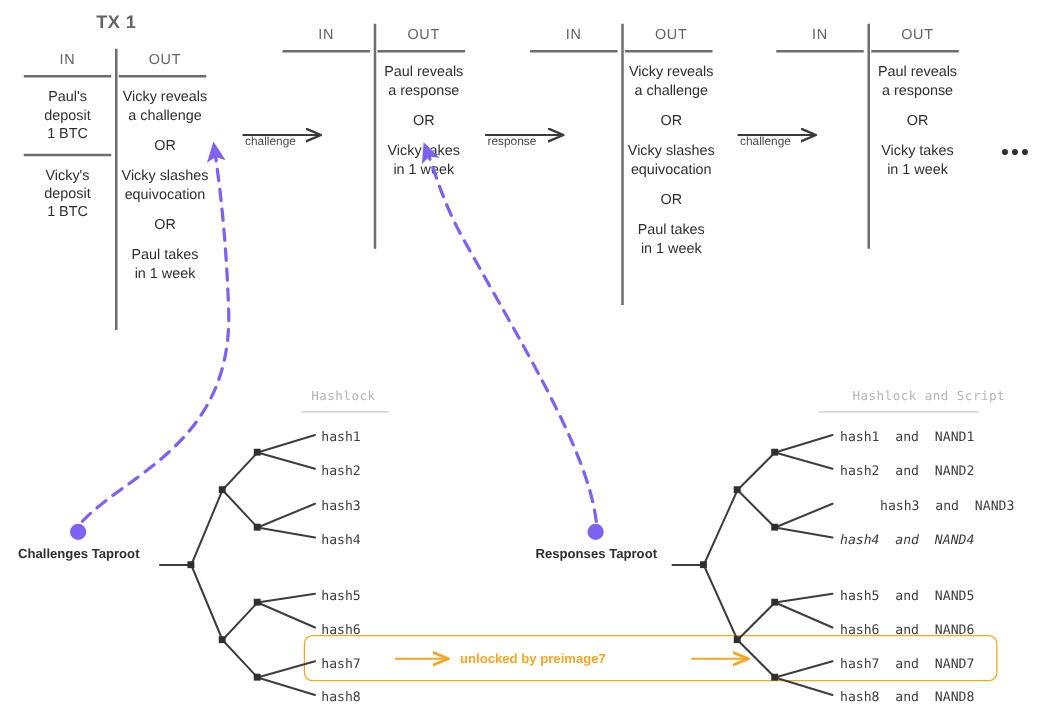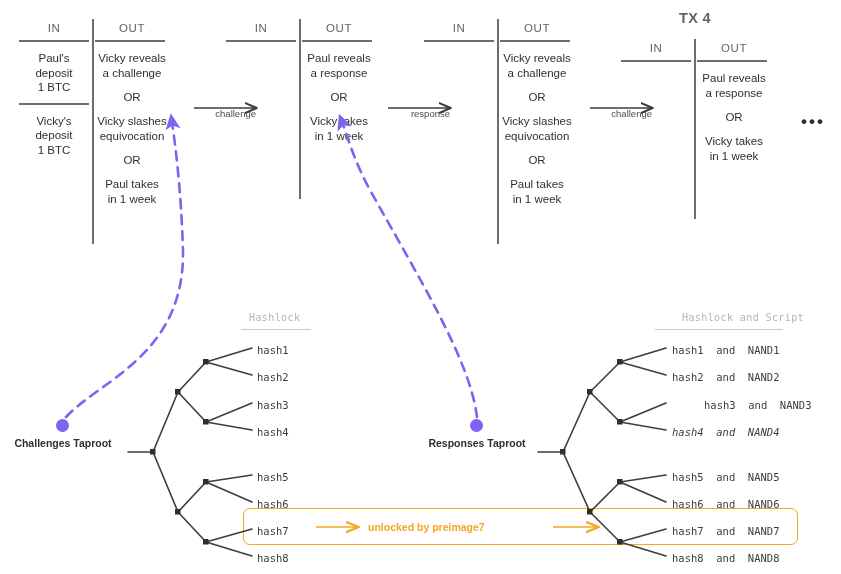--- a/index.html
+++ b/index.html
@@ -67,21 +67,21 @@
     font-size: 11.5px;
     color: #2f2f2f;
     padding: 11px 0 11px 0;
   }
 
   
   .flow-arrow { position: absolute; }
   .flow-arrow .lbl {
     position: absolute;
     top: 13px; left: 0; width: 100%;
-    text-align: right;
+    text-align: left;
     font-size: 9.5px;
     color: #4a4a4a;
   }
   .ellipsis {
     position: absolute;
     font-size: 17px;
     letter-spacing: 2px;
     color: #2f2f2f;
     font-weight: bold;
   }
@@ -143,20 +143,21 @@
     width: 841px; height: 574px;
     pointer-events: none;
   }
 </style>
 </head>
 <body>
 
 <div id="stage">
 
   <div class="tx-group" style="left:15px;">
+    <div class="tx-title">TX 1</div>
     <div class="tx-cols">
       <div class="divider" style="height:225px;"></div>
       <div class="tx-col">
         <div class="col-head">IN</div>
         <div class="rule"></div>
         <div class="cell in-cell" style="white-space:pre-line;">Paul's
 deposit
 1 BTC</div>
         <div class="in-rule"></div>
         <div class="cell in-cell" style="white-space:pre-line;">Vicky's
@@ -213,21 +214,20 @@
         <div class="cell" style="white-space:pre-line;">Vicky slashes
 equivocation</div>
         <div class="out-or">OR</div>
         <div class="cell" style="white-space:pre-line;">Paul takes
 in 1 week</div>
       </div>
     </div>
   </div>
 
   <div class="tx-group" style="left:617px;">
-    <div class="tx-title">TX 4</div>
     <div class="tx-cols">
       <div class="divider" style="height:180px;"></div>
       <div class="tx-col">
         <div class="col-head">IN</div>
         <div class="rule"></div>
       </div>
       <div class="tx-col">
         <div class="col-head">OUT</div>
         <div class="rule short"></div>
         <div class="cell out-cell" style="white-space:pre-line;">Paul reveals

